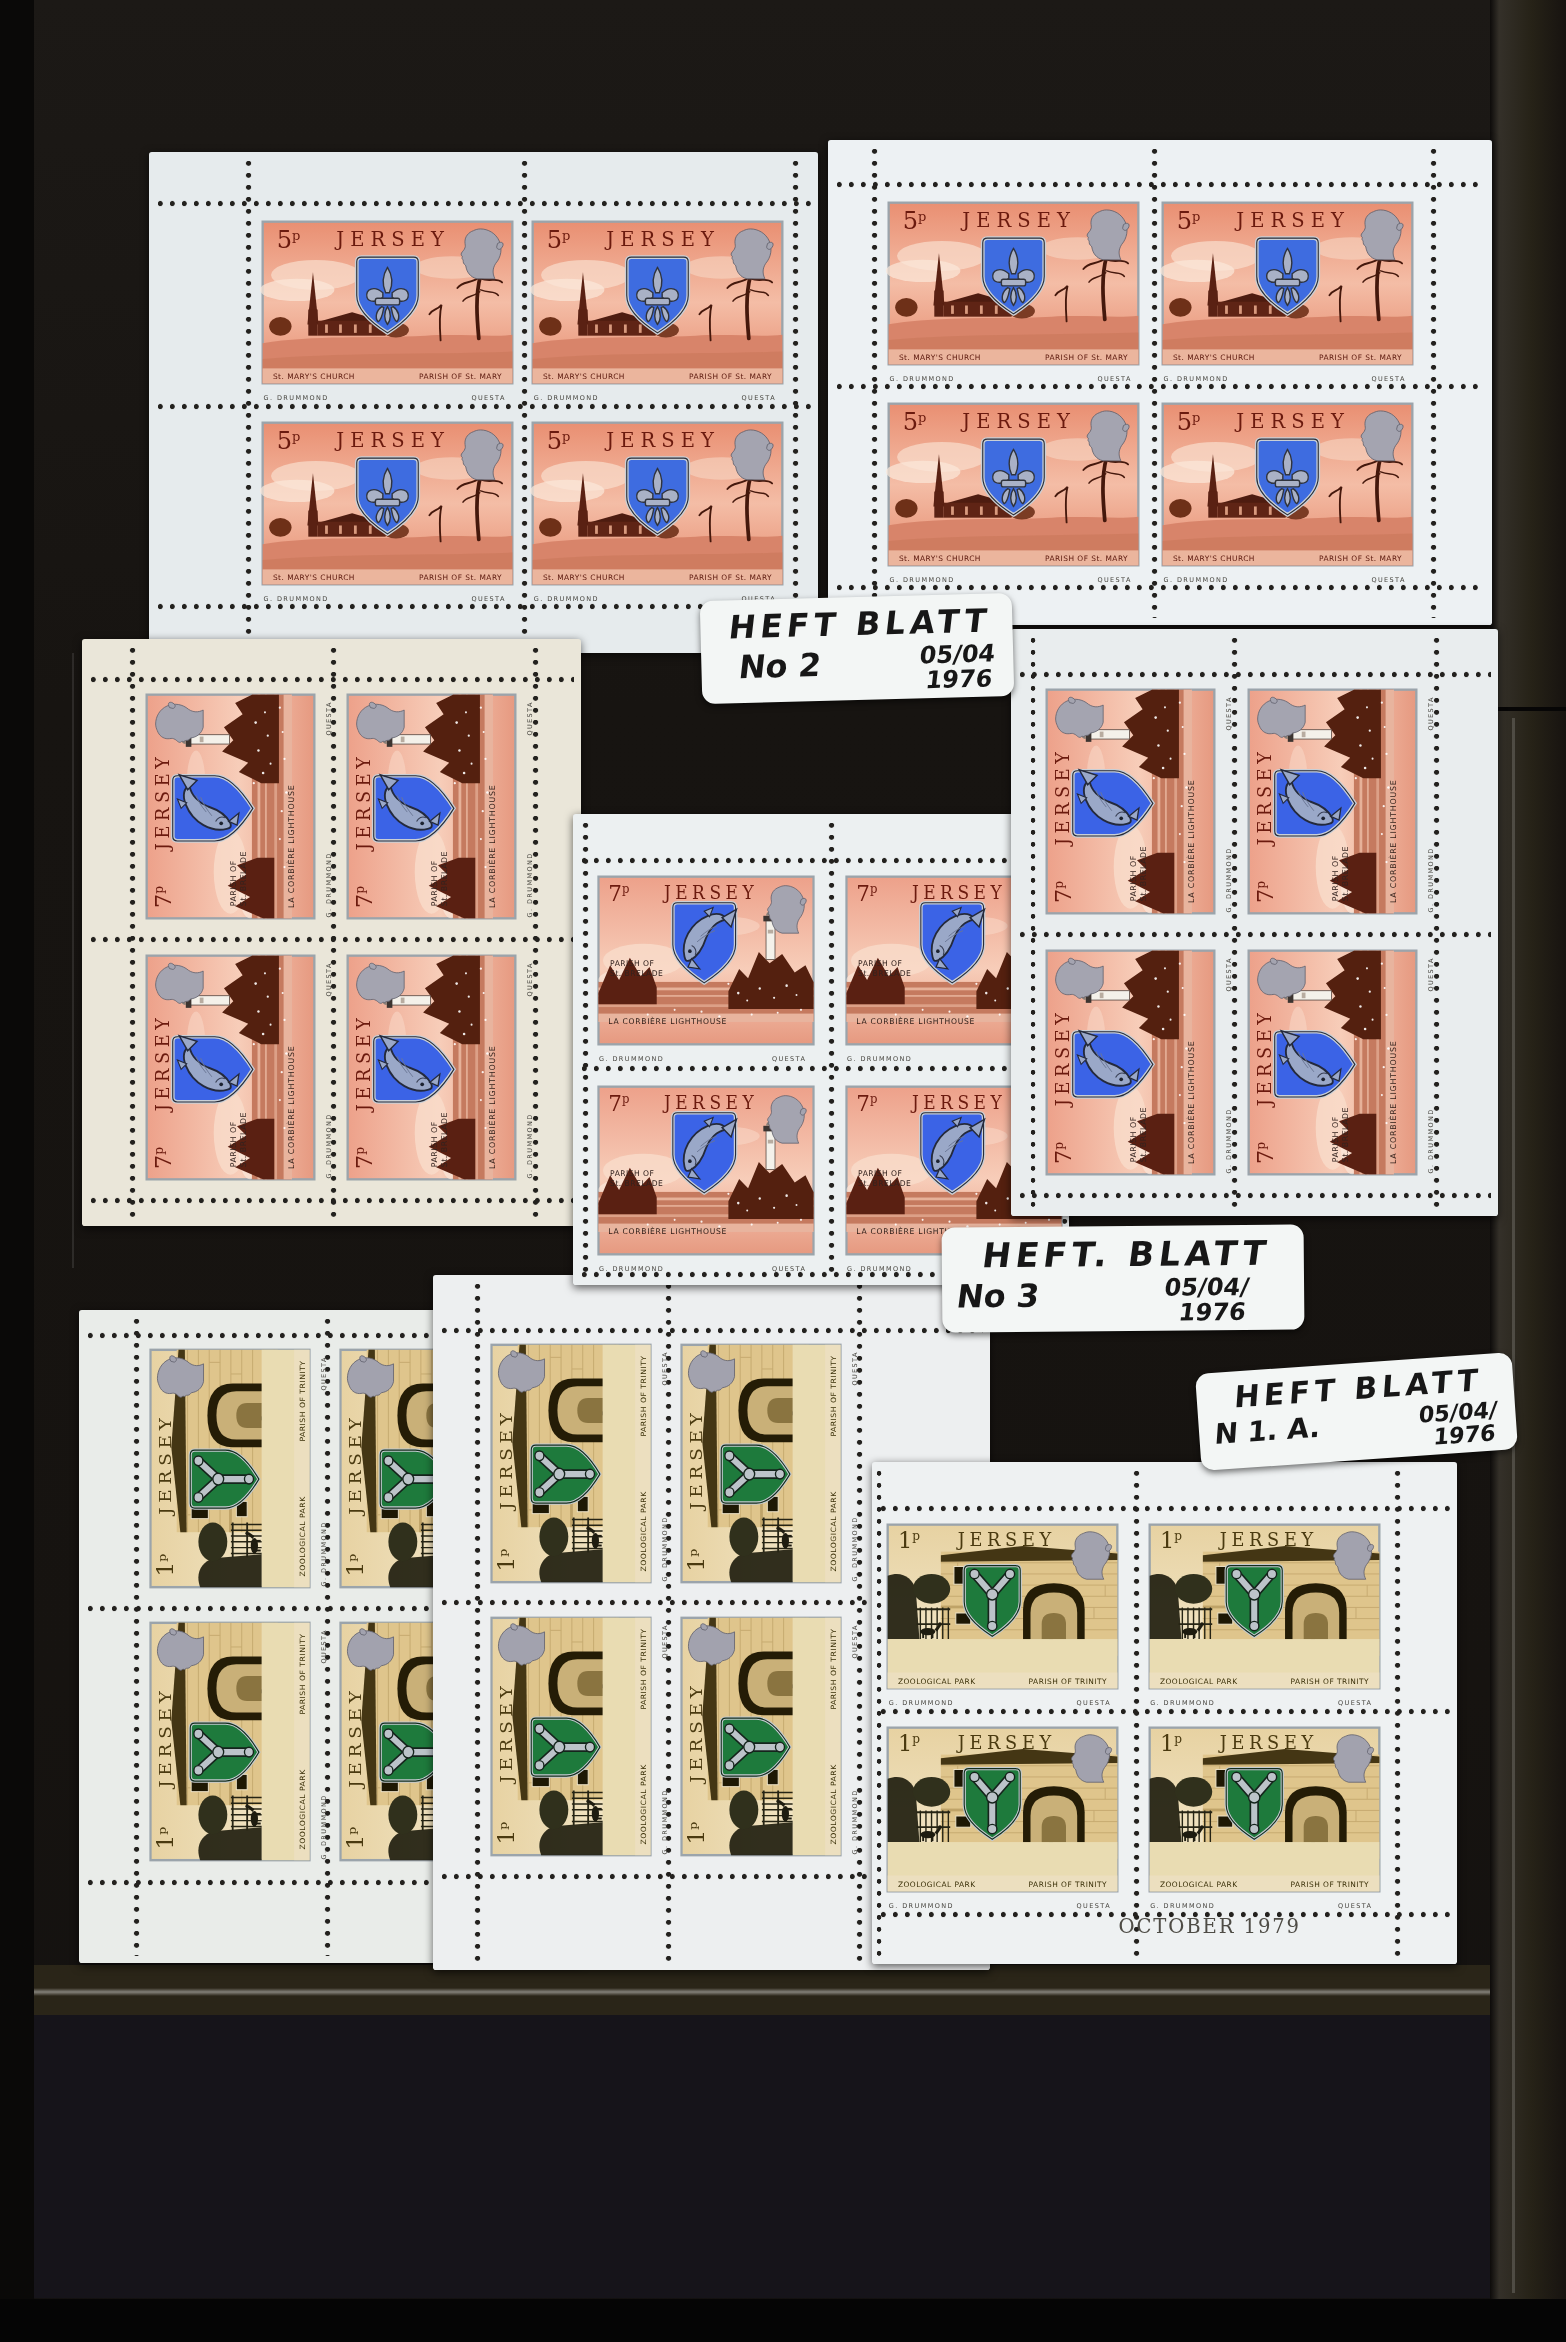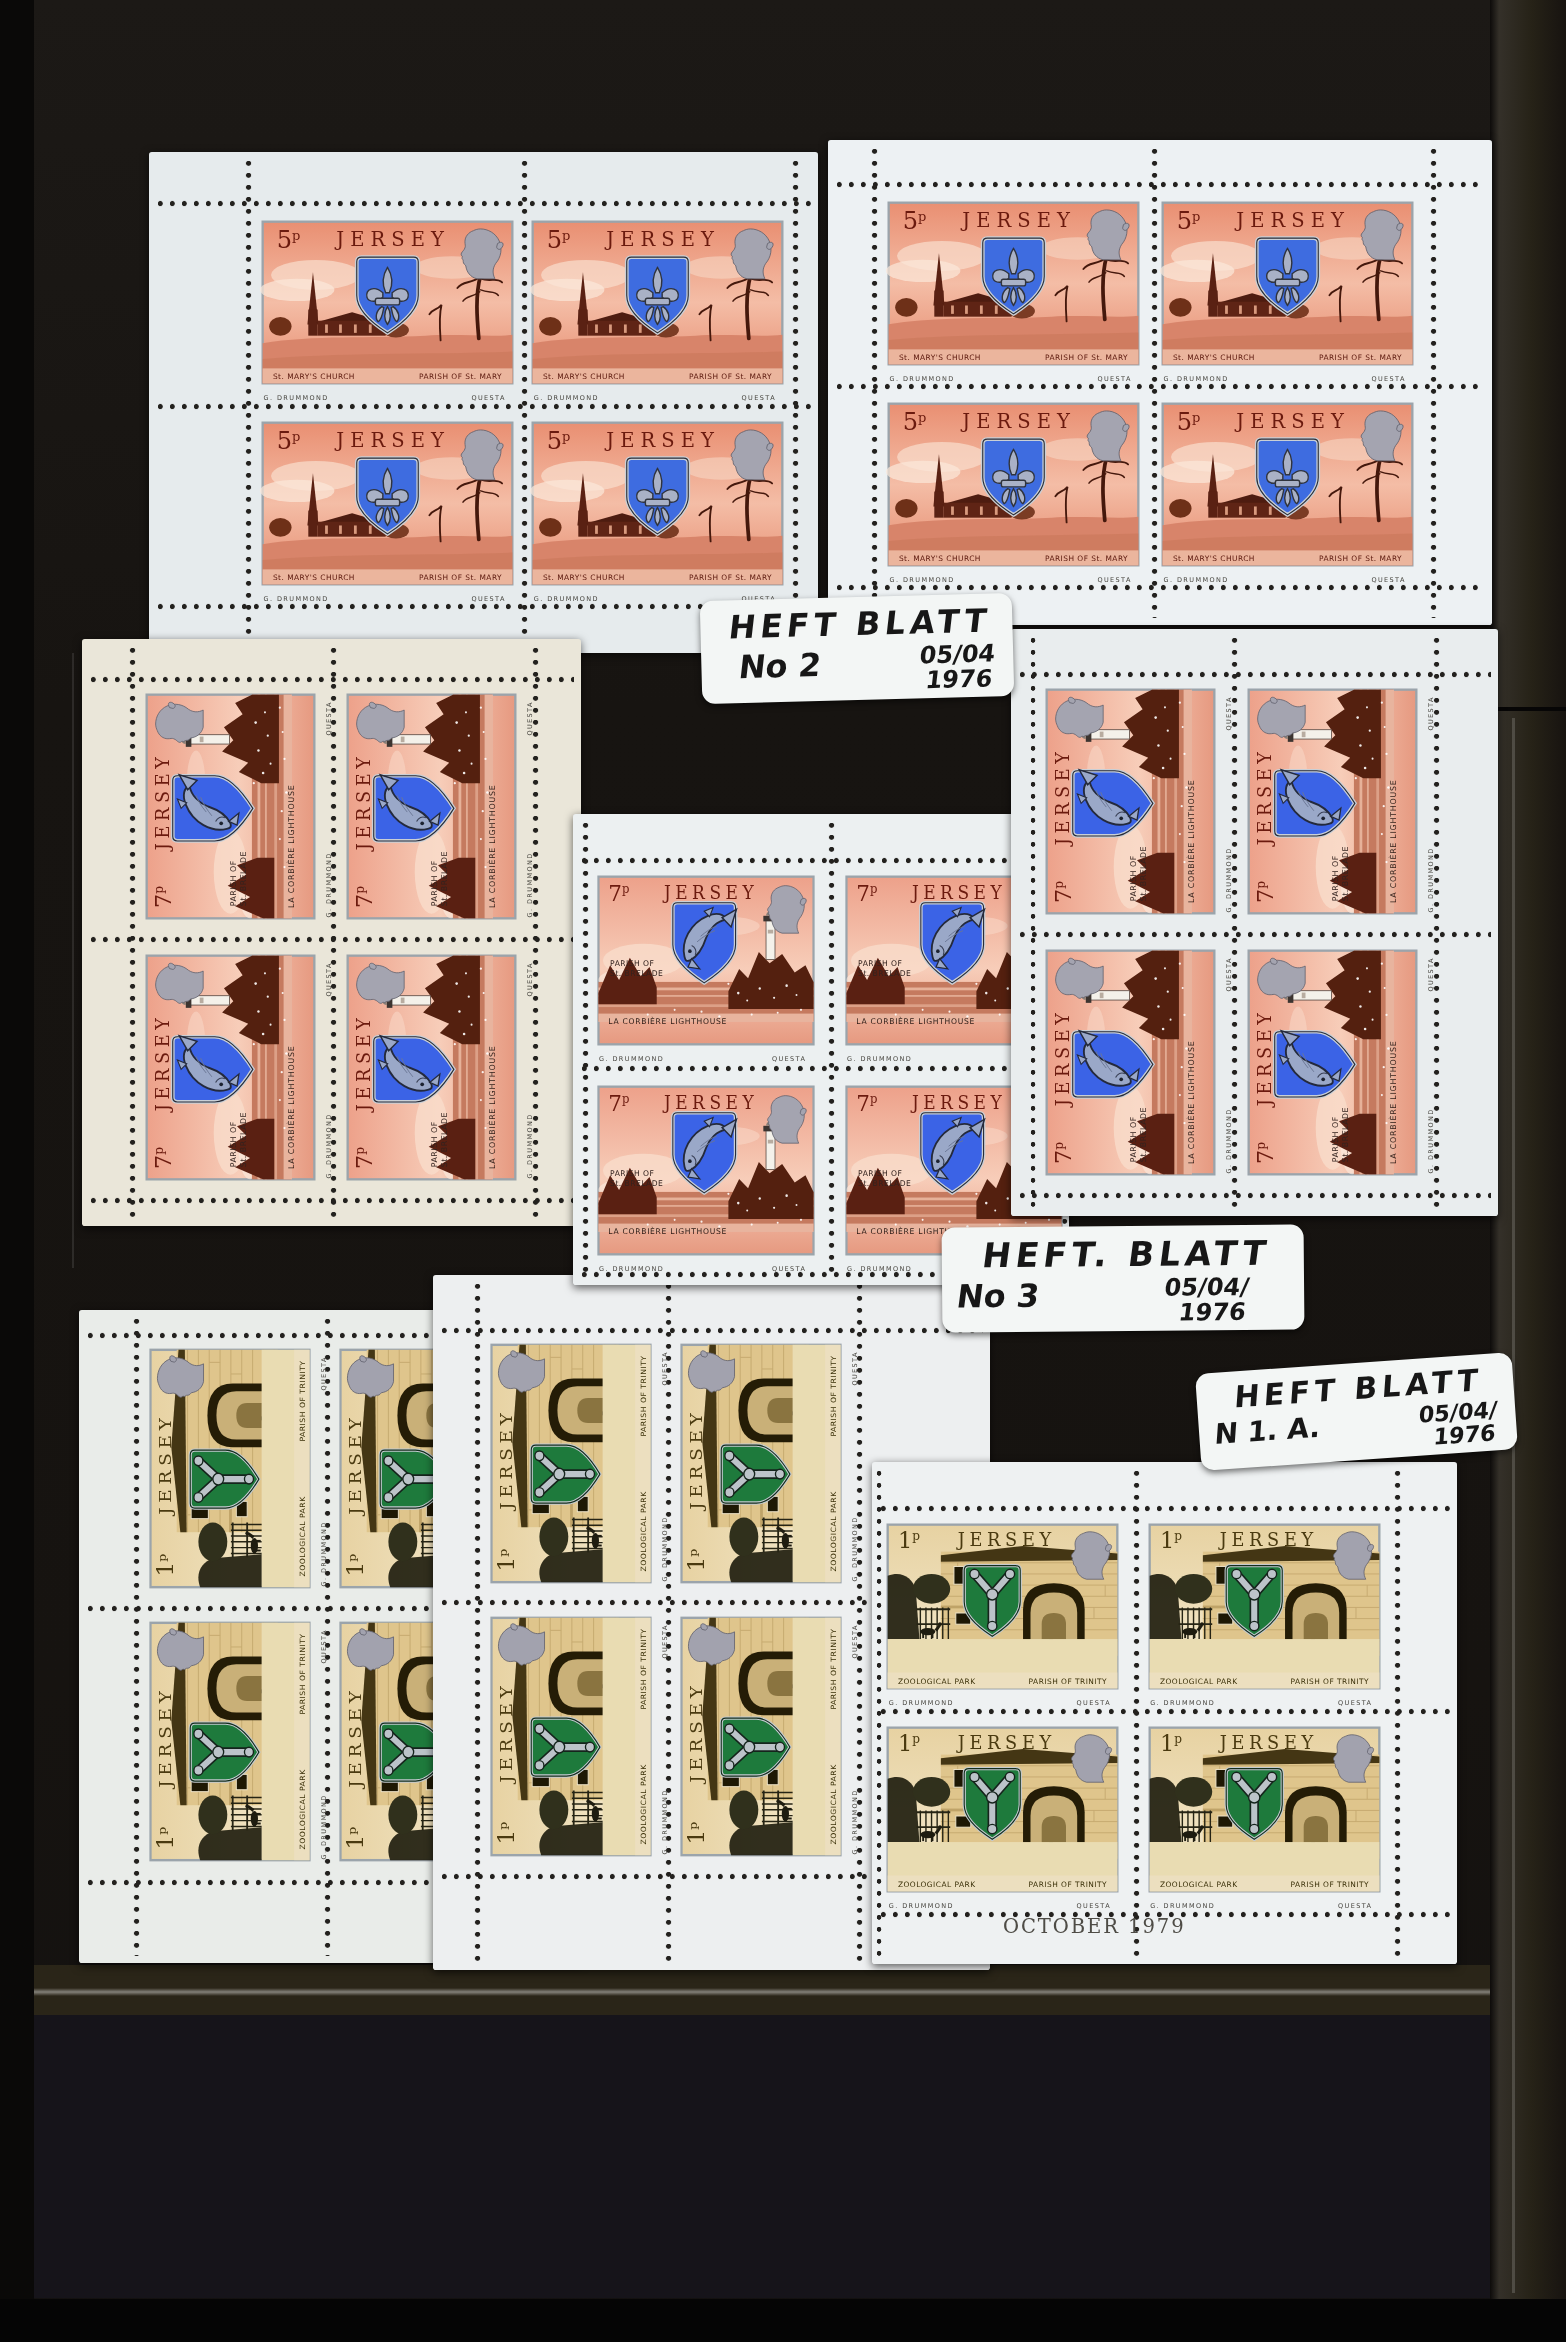--- a/index.html
+++ b/index.html
@@ -26,21 +26,21 @@
   .cell > svg{position:absolute;left:0;top:0;width:100%;height:100%;}
   .gd{position:absolute;left:5.6px;bottom:-14px;font-size:6.5px;letter-spacing:1.4px;color:#46443e;white-space:nowrap;}
   .gq{position:absolute;right:11.2px;bottom:-14px;font-size:6.5px;letter-spacing:1.4px;color:#46443e;white-space:nowrap;}
   .cr7{position:relative;width:177px;height:233px;}
   .rin7{position:absolute;left:0;top:0;width:233px;height:177px;transform-origin:0 0;transform:rotate(-90deg) translate(-233px,0);}
   .rin7 > svg{position:absolute;left:0;top:0;width:100%;height:100%;}
   .cr1{position:relative;width:168px;height:247px;}
   .rin1{position:absolute;left:0;top:0;width:247px;height:168px;transform-origin:0 0;transform:rotate(-90deg) translate(-247px,0);}
   .rin1 > svg{position:absolute;left:0;top:0;width:100%;height:100%;}
 
-  .imprint{position:absolute;left:131px;top:453px;width:298px;text-align:left;
+  .imprint{position:absolute;left:131px;top:453px;width:298px;text-align:right;
         font-family:"DejaVu Serif",serif;font-size:19.6px;letter-spacing:1.9px;color:#4e4c46;}
 
   .label{position:absolute;background:#f3f6f5;border-radius:13px;box-shadow:0 2.8px 6.5px rgba(0,0,0,.55);
         color:#171717;font-weight:700;padding:7.5px 17px 5.6px 17px;z-index:9;}
   .lskew{transform:skewX(-8deg);}
   .lrow1{text-align:center;letter-spacing:4.7px;}
   .lrow2{display:flex;justify-content:space-between;align-items:flex-start;margin-top:1.9px;}
   .ldates{text-align:right;line-height:1.05;}
 </style>
 </head>

